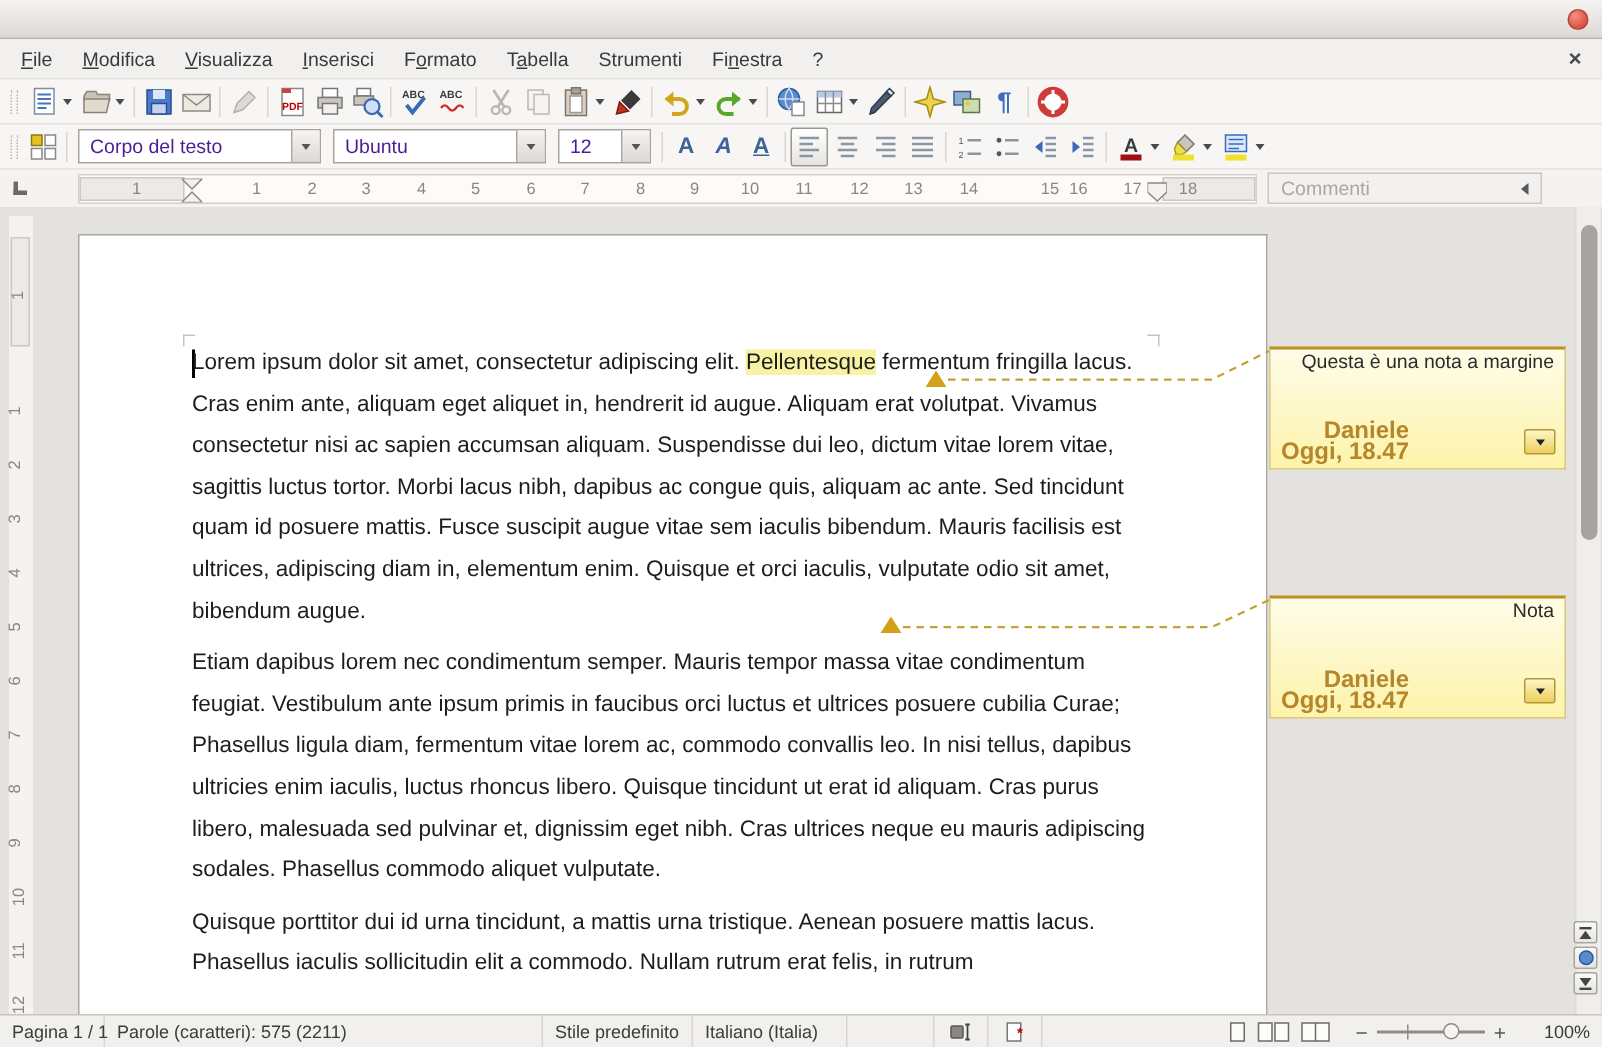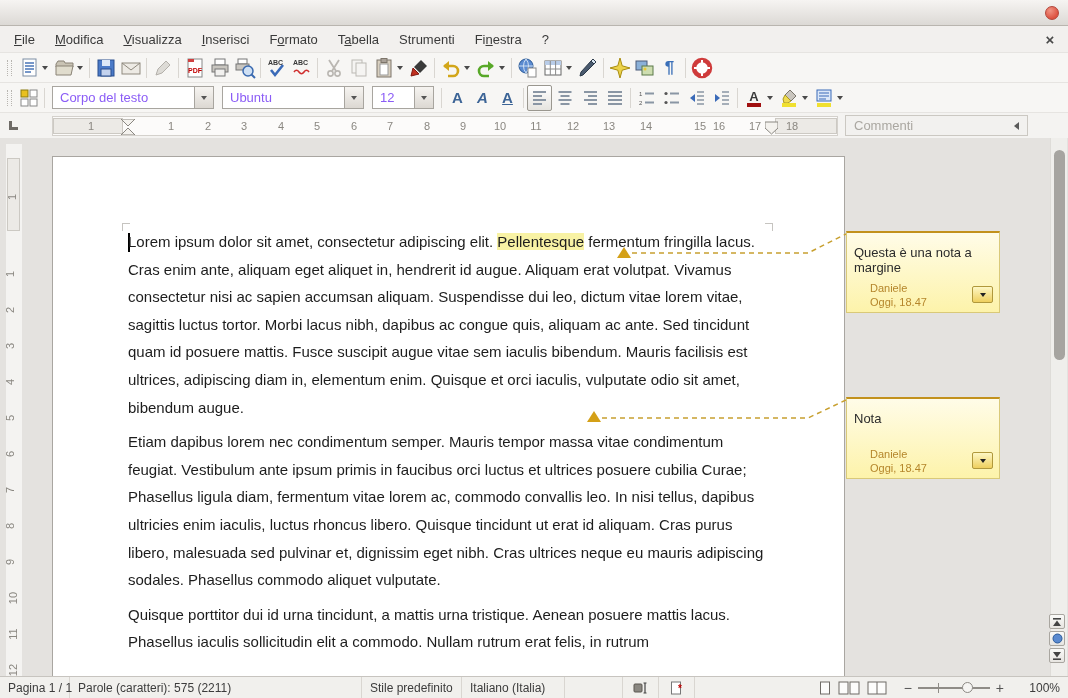--- a/index.html
+++ b/index.html
@@ -25,21 +25,21 @@
   .toolbar { height:30px; background:#f7f6f4; border-top:1px solid #e6e4e1;
     display:flex; align-items:center; padding:0 3px; }
   .grip { width:5px; height:16px; border-left:1px dotted #b8b5b0; border-right:1px dotted #b8b5b0; margin:0 4px; }
   .tbtn { height:26px; min-width:25px; padding:0 1px; display:flex; align-items:center; justify-content:center; border-radius:2px; position:relative; }
   .tbtn.active { border:1px solid #9a978f; background:linear-gradient(#ffffff,#e6e4df); }
   .tsep { width:1px; height:20px; background:#d9d6d1; margin:0 3px; }
   .dd { width:0; height:0; border-left:3.5px solid transparent; border-right:3.5px solid transparent;
     border-top:4px solid #4a4a4a; margin:0 3px 0 1px; }
   .combo { display:flex; align-items:stretch; height:23px; background:#fff;
     border:1px solid #a8a59f; margin:0 4px; }
-  .combo .val { padding:3px 7px 0 7px; font-size:13px; color:#8b5cf6; flex:1; white-space:nowrap; overflow:hidden; }
+  .combo .val { padding:3px 7px 0 7px; font-size:13px; color:#4c1d95; flex:1; white-space:nowrap; overflow:hidden; }
   .combo .cbtn { width:19px; border-left:1px solid #a8a59f;
     background:linear-gradient(#f6f4f1,#dcd8d2); display:flex; align-items:center; justify-content:center; }
   .combo .cbtn .dd { margin:0; border-top-color:#555; }
   .glyphA { font-weight:bold; color:#3c6496; font-size:15px; }
   
   .rulerbar { height:26px; background:#f4f3f1; position:relative; border-top:1px solid #e6e4e1; }
   .tab-selector { position:absolute; left:9px; top:8px; width:9px; height:9px;
     border-left:3px solid #6e6b66; border-bottom:3px solid #6e6b66; }
   .hruler { position:absolute; left:52px; top:3px; width:786px; height:20px;
     background:#fcfbfa; border:1px solid #d4d1cc; }
@@ -62,25 +62,25 @@
   .doc-text { position:absolute; left:75px; top:71px; width:642px;
     font-size:15px; line-height:27.6px; color:#1d1d1d; }
   .doc-text p { margin:0 0 7px 0; }
   .hl { background:#f8f2a4; }
   .caret { position:absolute; left:75px; top:76px; width:1.5px; height:19px; background:#000; }
   .cmark { position:absolute; width:8px; height:8px; }
   .cmark.tl { border-left:1px solid #c6c4c0; border-top:1px solid #c6c4c0; }
   .cmark.tr { border-right:1px solid #c6c4c0; border-top:1px solid #c6c4c0; }
   .connectors { position:absolute; left:0; top:0; pointer-events:none; }
   
-  .comment { position:absolute; left:846px; width:154px; height:82px;
+  .comment { position:absolute; left:846px; width:198px; height:82px;
     background:linear-gradient(#fffce8, #fdf3aa); border:1px solid #d9c979; border-top:2px solid #c2911d;
-    padding:12px 7px; }
+    padding:0 7px;text-align:right; }
   .comment-text { font-size:13px; color:#2b2b2b; }
-  .comment-meta { position:absolute; left:23px; bottom:3px; font-size:11px; line-height:14px; color:#b5862b; }
+  .comment-meta { position:absolute; left:7px; bottom:3px; font-size:16px; line-height:14px; color:#b5862b;font-weight:bold; }
   .comment-dd { position:absolute; right:6px; bottom:9px; width:21px; height:17px;
     background:linear-gradient(#fdf7c4,#eecf5e); border:1px solid #b0983c; border-radius:2px;
     display:flex; align-items:center; justify-content:center; }
   .comment-dd .dd { margin:0; border-top-color:#222; }
   
   .scrollbar { position:absolute; right:1px; top:0; width:17px; height:538px;
     background:#efeeeb; border-left:1px solid #dedcd8; }
   .thumb { position:absolute; left:3px; top:12px; width:11px; height:210px; background:#a6a4a0; border-radius:6px; }
   .navbtn { position:absolute; right:3px; width:16px; height:15px;
     background:linear-gradient(#fafaf8,#e7e5e1); border:1px solid #a9a6a0; border-radius:2px;

